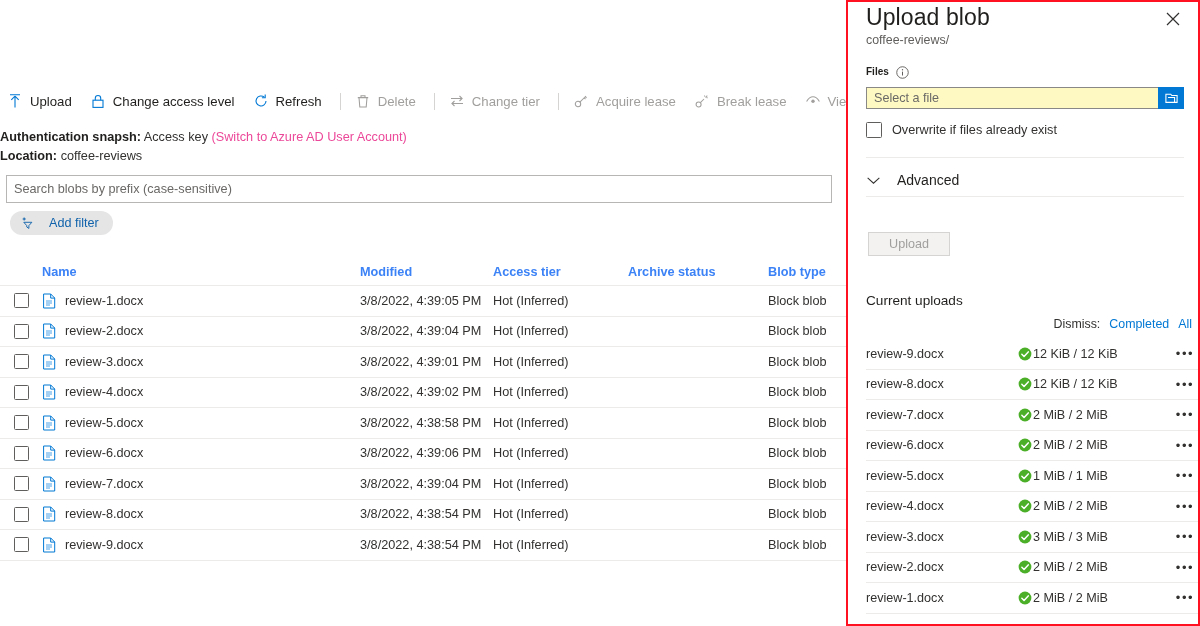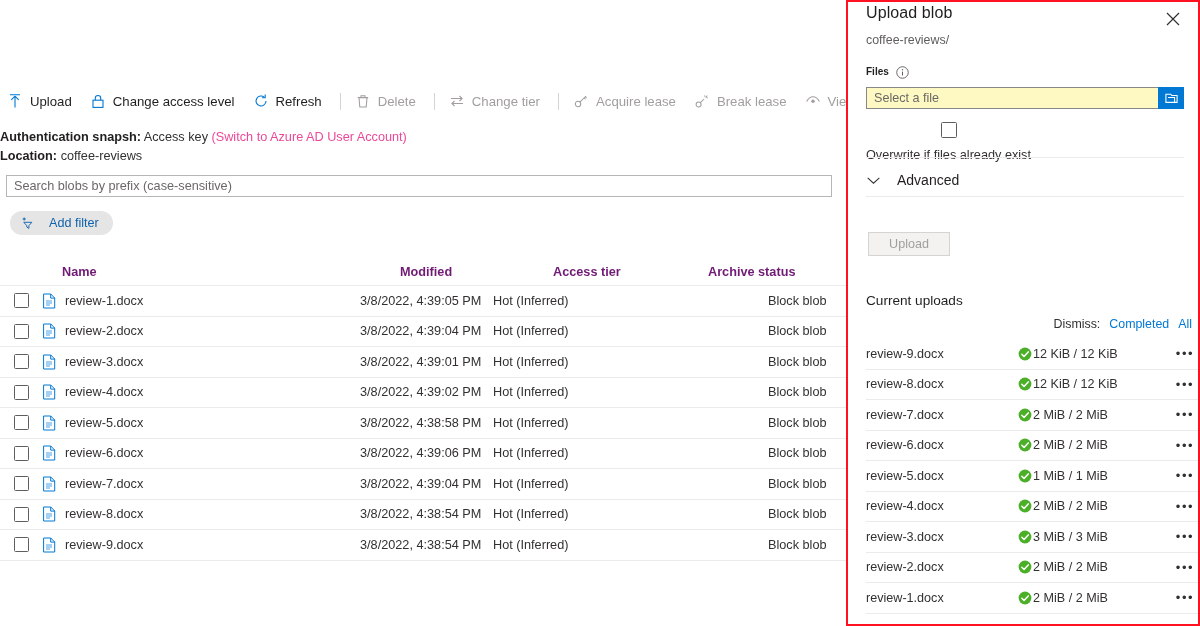--- a/index.html
+++ b/index.html
@@ -31,43 +31,42 @@
   .tb-ico { width: 16px; height: 16px; flex: none; display:block; }
 
   
   .infoblock { position: absolute; left: 0; top: 128px; width: 700px; line-height: 19px; font-size: 12.7px; }
   .infoblock .lbl { font-weight: bold; color: #201f1e; }
   .infoblock .val { color: #323130; }
   .infoblock a { color: #ec4899; text-decoration: none; cursor: pointer; }
 
   
   .search {
-    position: absolute; left: 6px; top: 175px; width: 826px; height: 22px;
+    position: absolute; left: 6px; top: 175px; width: 826px; height: 28px;
     border: 1px solid #b8b6b4; background: #fff;
     font-family: "Liberation Sans", sans-serif; font-size: 12.7px;
     padding: 0 7px; color: #323130; outline: none;
   }
   .search::placeholder { color: #6b6967; }
 
   
   .addfilter {
     position: absolute; left: 10px; top: 211px; height: 24px;
     display: flex; align-items: center; gap: 14px;
     background: #e5e5e5; border-radius: 12px; padding: 0 14px 0 11px;
     color: #0f62ab; font-size: 12.6px; cursor: pointer; border: none;
     font-family: "Liberation Sans", sans-serif;
   }
 
   
   .tbl { position: absolute; left: 0; top: 258px; width: 846px; }
   .tbl-head {
     display: flex; align-items: center; height: 28px;
-    font-weight: bold; font-size: 12.7px; color: #701a75;
+    font-weight: bold; font-size: 12.7px; color: #3b82f6;
     border-bottom: 1px solid #edebe9;
-    gap: 20px;
   }
   .tbl-row {
     display: flex; align-items: center; height: 30.5px;
     font-size: 12.7px; color: #323130;
     border-bottom: 1px solid #edebe9;
   }
   .c-chk   { width: 42px; flex: none; display:flex; align-items:center; padding-left: 14px; }
   .c-name  { width: 318px; flex: none; display:flex; align-items:center; gap: 8px; }
   .c-mod   { width: 133px; flex: none; }
   .c-tier  { width: 135px; flex: none; }
@@ -84,21 +83,21 @@
   
   .panel {
     position: absolute; right: 0; top: 0; width: 354px; height: 626px;
     background: #ffffff; border: 2px solid #ff1122;
     overflow: hidden;
   }
   .p-inner { position: relative; width: 100%; height: 100%; padding: 0 18px; }
 
   .p-title {
     position: absolute; left: 18px; top: 2px;
-    font-size: 16px; font-weight: 400; color: #201f1e; letter-spacing: .1px;
+    font-size: 23px; font-weight: 400; color: #201f1e; letter-spacing: .1px;
   }
   .p-close {
     position: absolute; right: 14px; top: 6px;
     width: 22px; height: 22px; display: flex; align-items: center; justify-content: center;
     cursor: pointer;
   }
   .p-sub { position: absolute; left: 18px; top: 31px; font-size: 12.4px; color: #605e5c; }
 
   .p-fileslbl {
     position: absolute; left: 18px; top: 64px;
@@ -116,21 +115,20 @@
   .p-fileinput::placeholder { color: #6b6967; }
   .p-browse {
     width: 26px; height: 22px; background: #0078d4; border: none;
     display: flex; align-items: center; justify-content: center; cursor: pointer;
   }
 
   .p-ovw {
     position: absolute; left: 18px; top: 120px;
     display: flex; align-items: center; gap: 10px; font-size: 12.7px; color: #323130;
     cursor: pointer;
-    flex-direction: column;
   }
   .p-ovw .chkbox { width: 16px; height: 16px; }
 
   .p-divtop  { position: absolute; left: 18px; top: 155px; width: 318px; height: 1px; background: #edebe9; }
   .p-adv {
     position: absolute; left: 18px; top: 165px; width: 318px; height: 26px;
     display: flex; align-items: center; gap: 16px; cursor: pointer;
     font-size: 14px; color: #201f1e;
   }
   .p-divbot  { position: absolute; left: 18px; top: 194px; width: 318px; height: 1px; background: #edebe9; }

